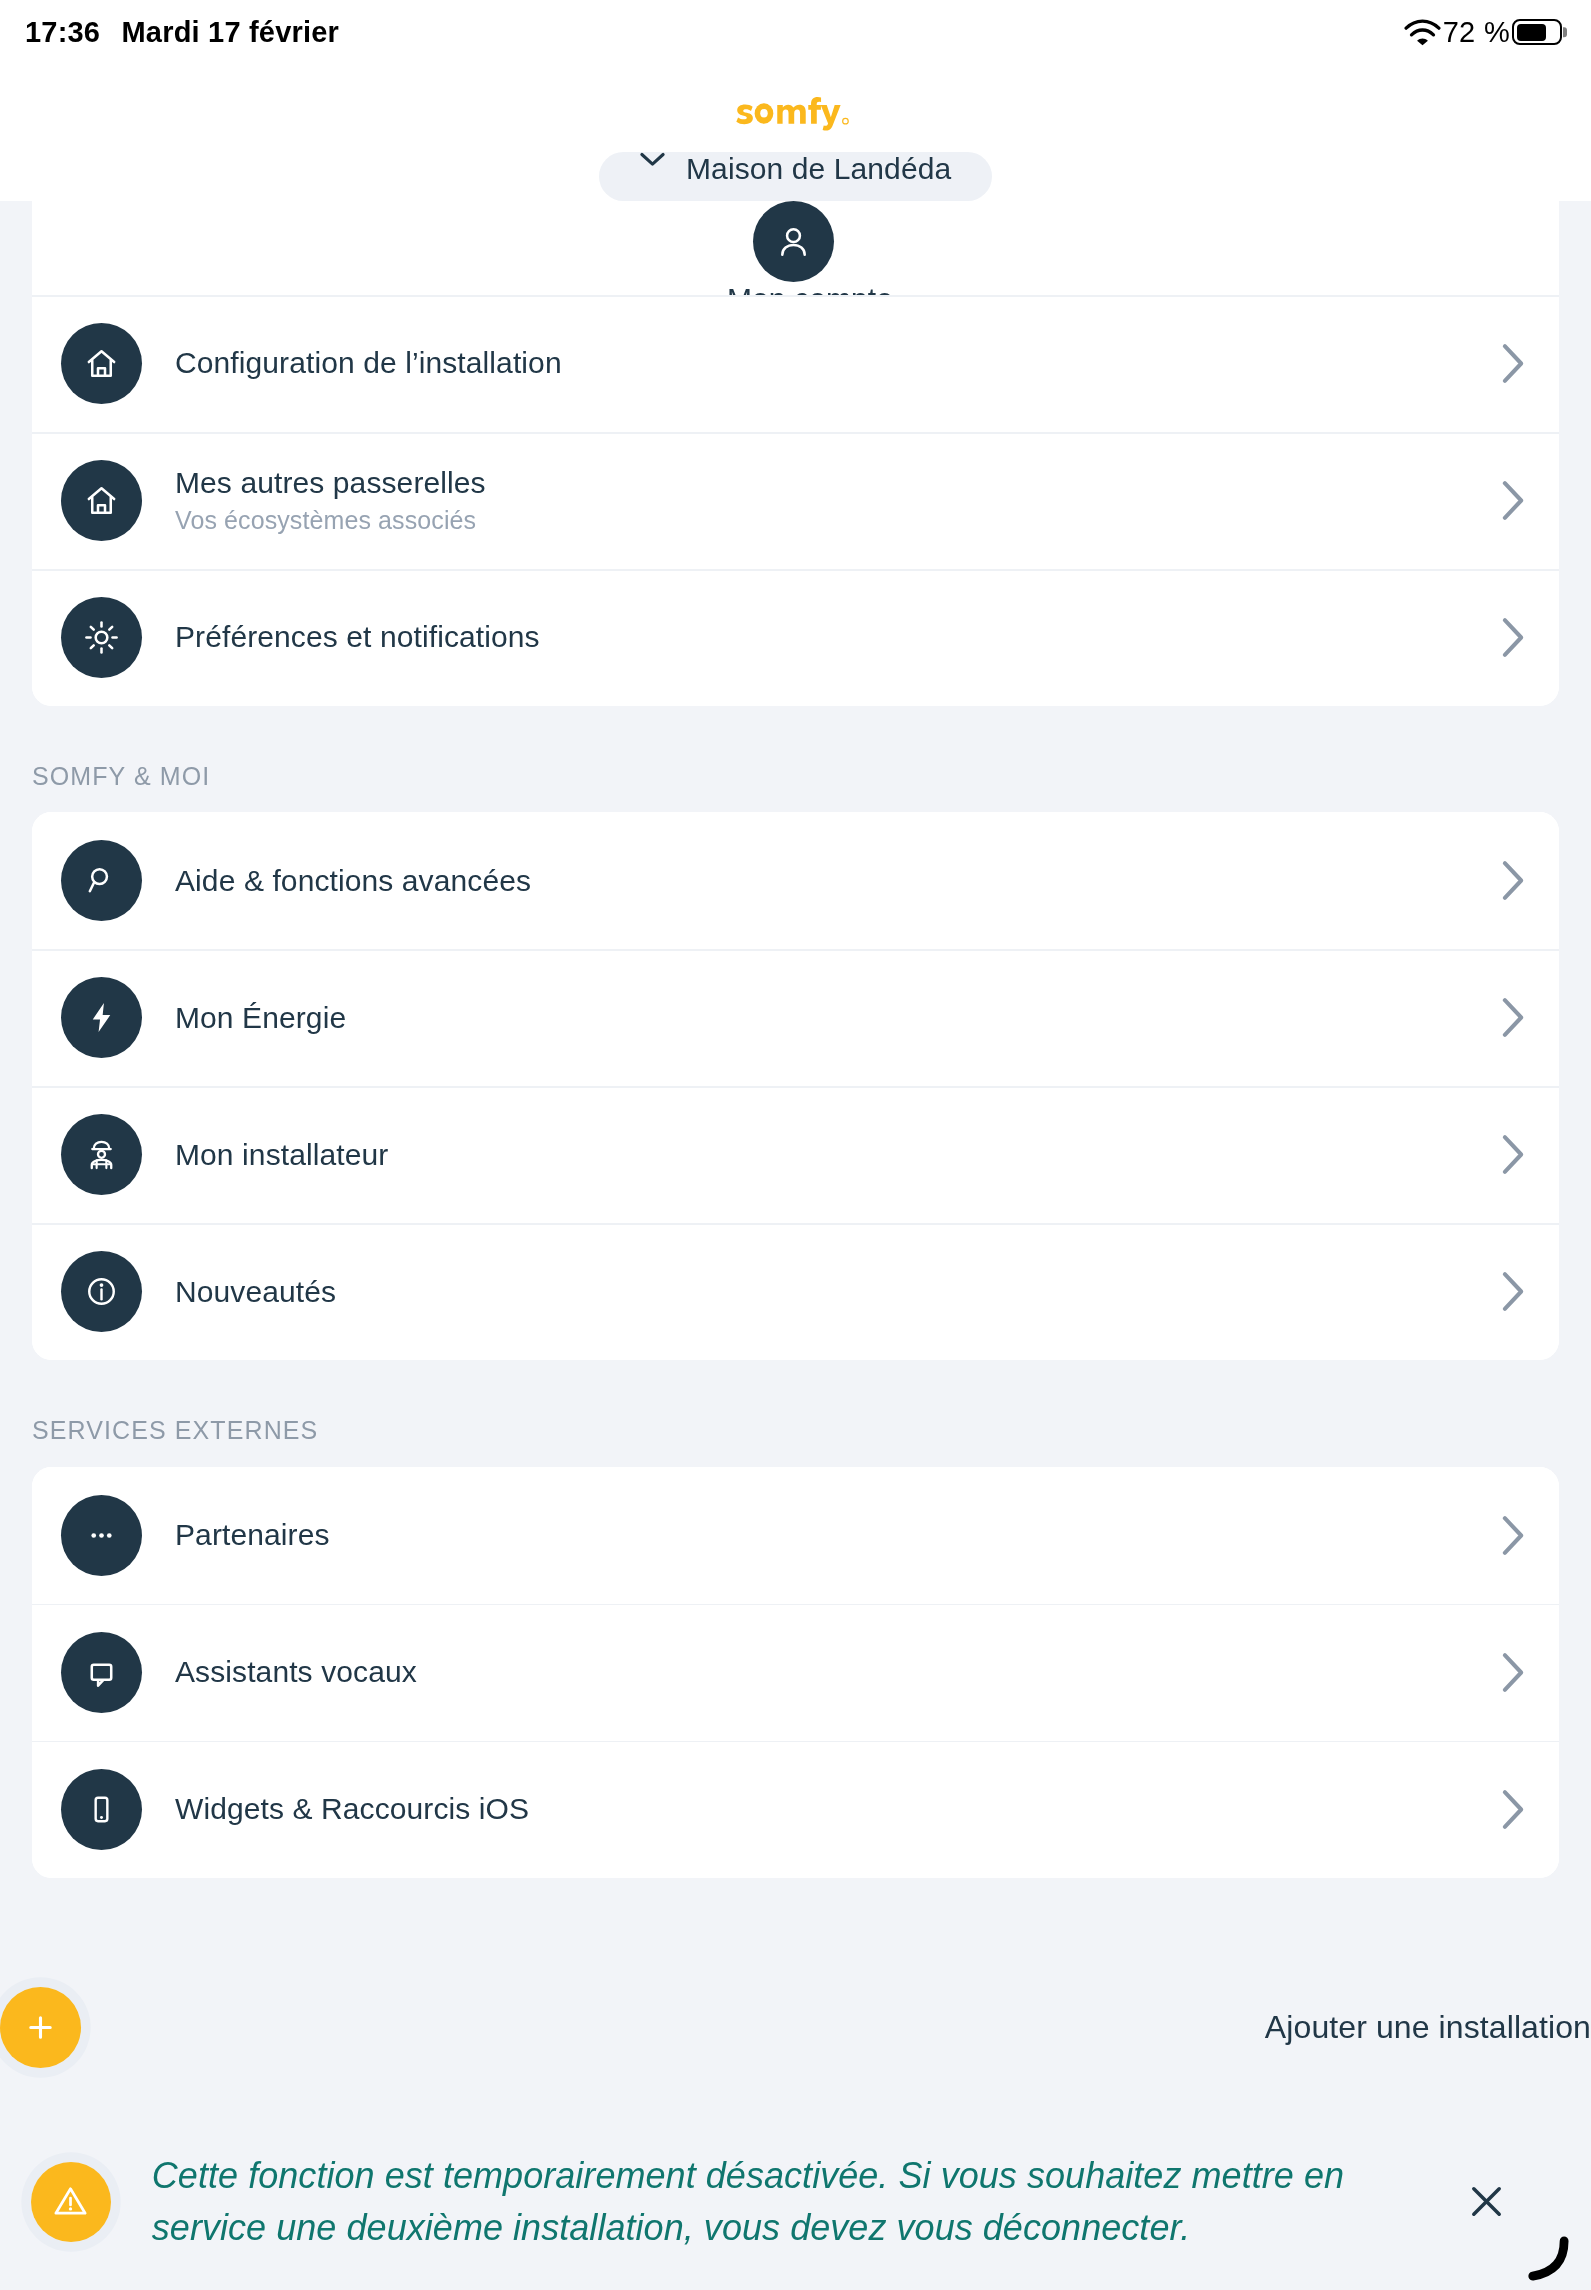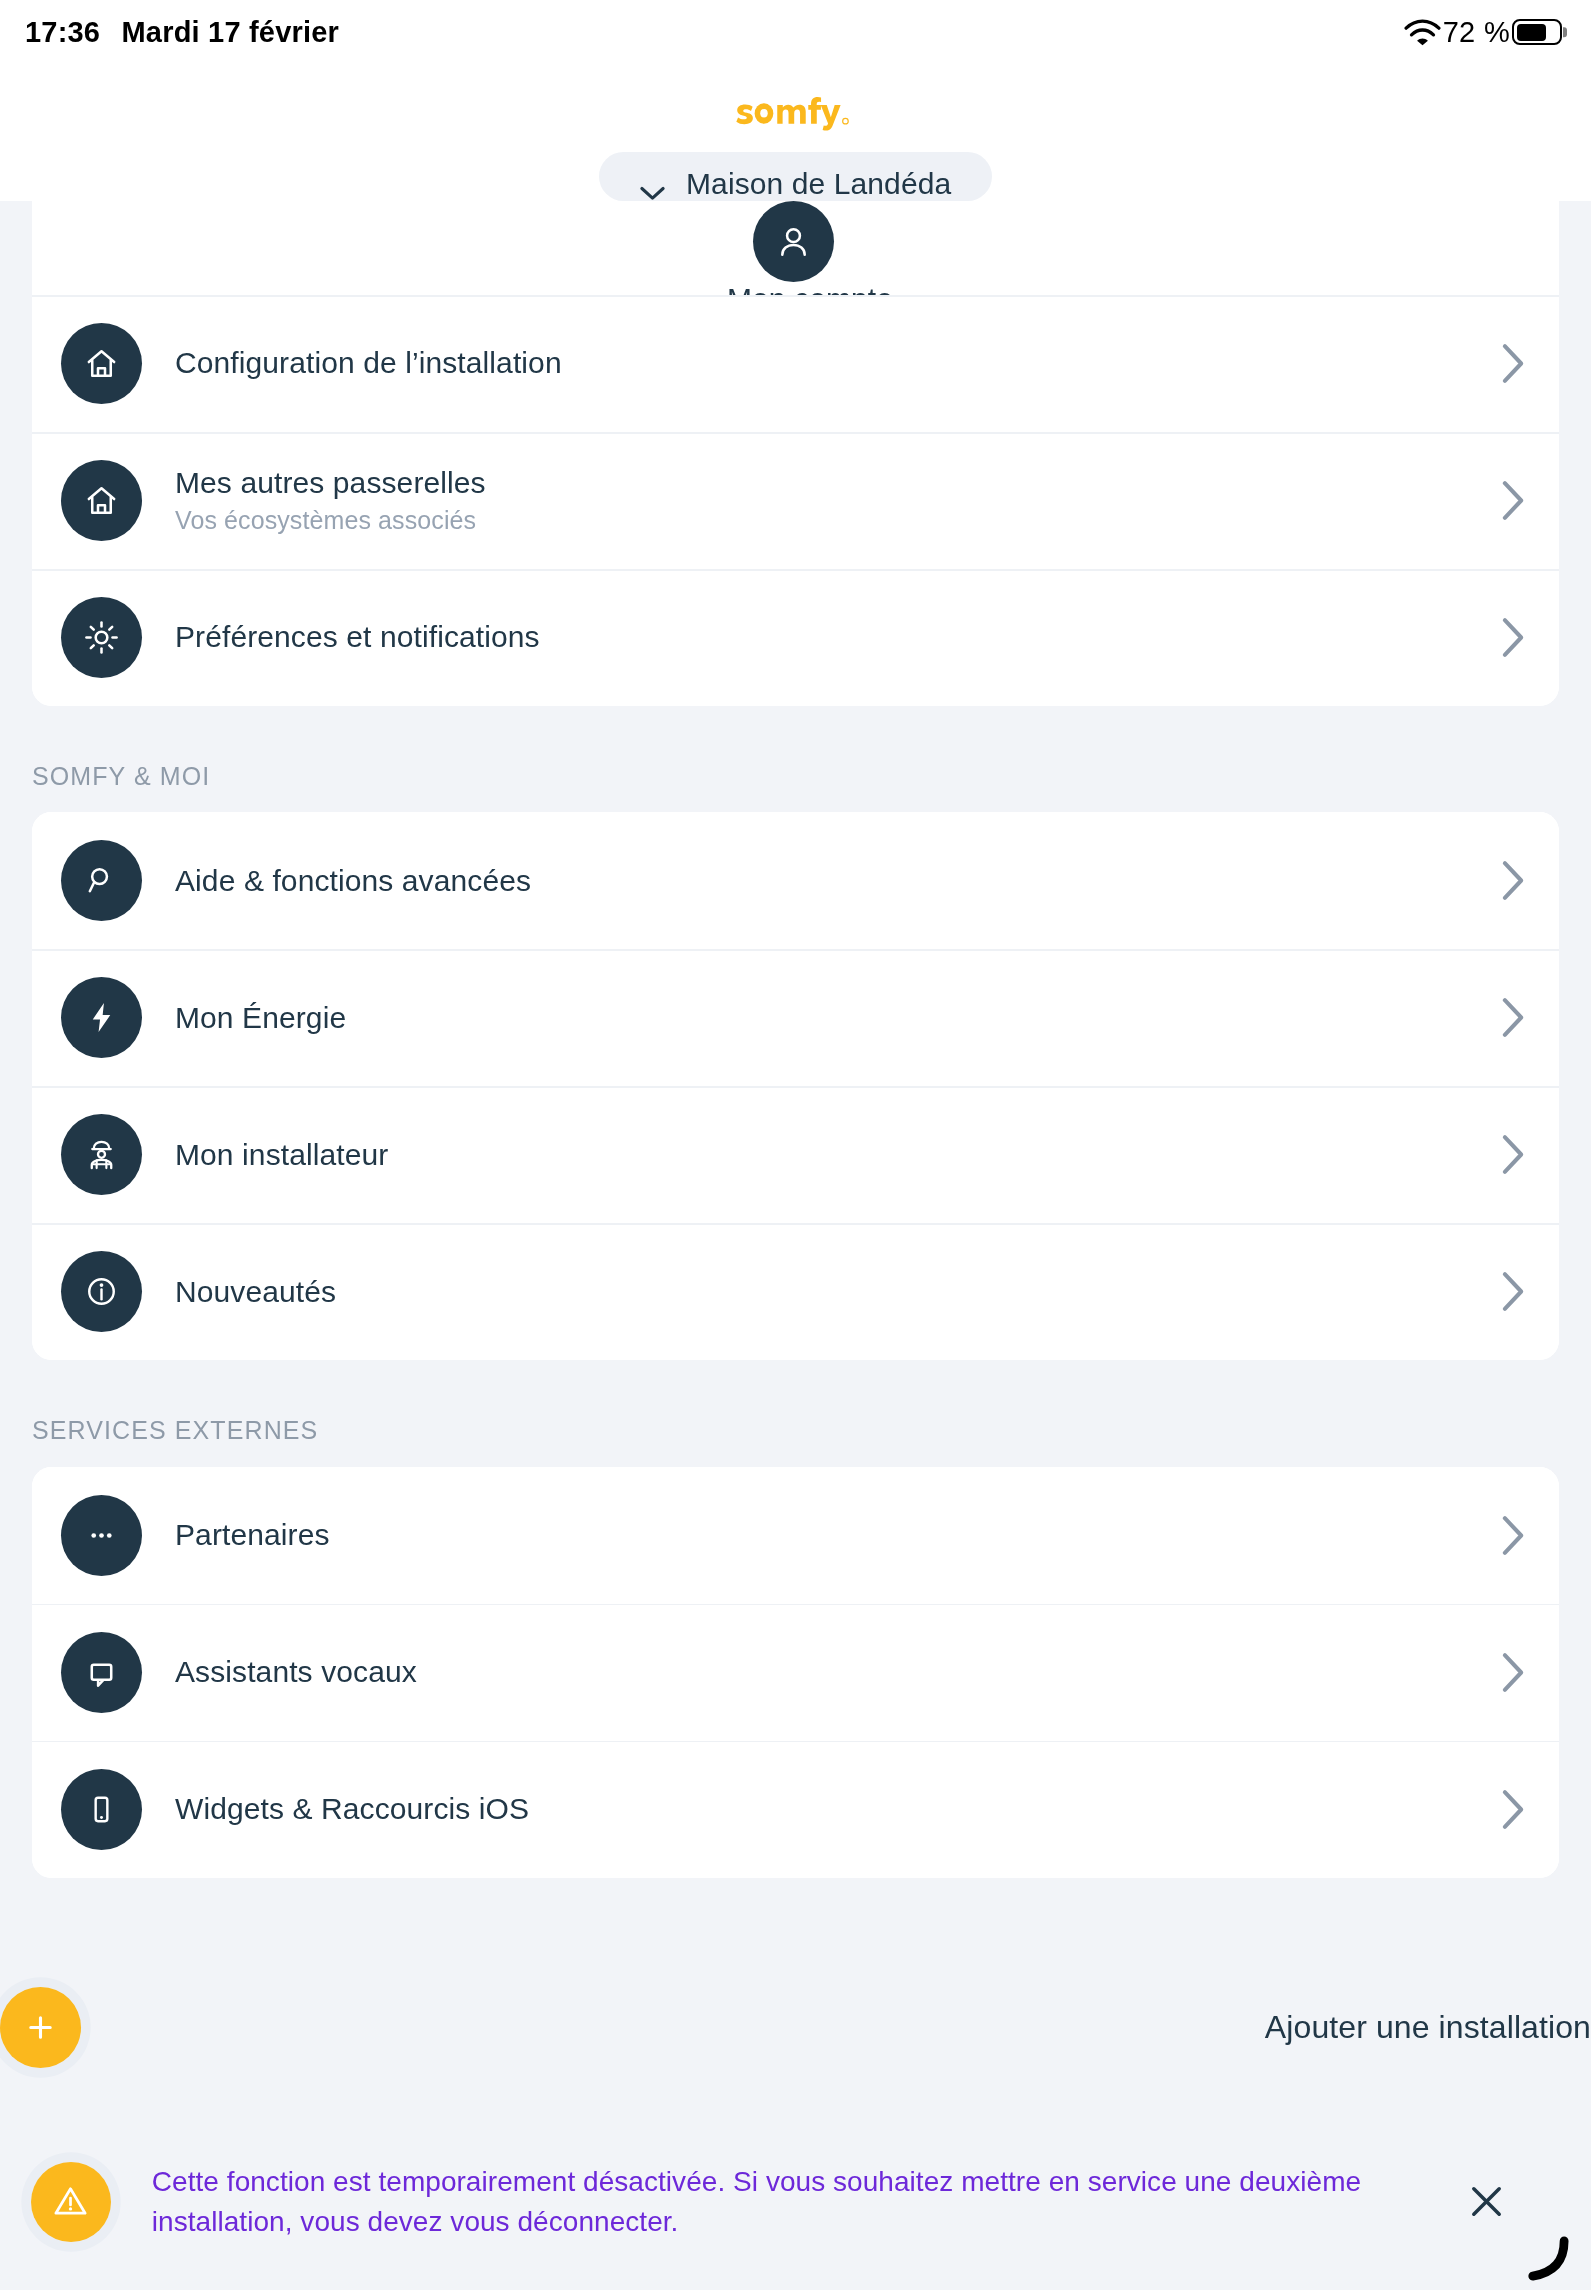--- a/index.html
+++ b/index.html
@@ -100,21 +100,21 @@
     display: block;
   }
   .house-chip {
     margin-top: 21.3px;
     height: 68px;
     min-width: 334px;
     padding: 0 41px;
     background: #eef1f6;
     border-radius: 34px;
     display: flex;
-    align-items: flex-end;
+    align-items: flex-start;
     justify-content: center;
     gap: 21.3px;
   }
   .house-chip .chip-label {
     font-size: 30px;
     color: #213747;
     letter-spacing: 0.1px;
   }
   .chev-down {
     width: 25px; height: 14.6px;
@@ -247,25 +247,26 @@
     display: flex;
     align-items: center;
     justify-content: center;
     box-shadow: 0 0 0 9.7px #eaeef4;
     margin-left: 7.8px;
   }
   .banner-text {
     flex: 1 1 auto;
     margin-left: 41px;
     margin-right: 29px;
-    font-size: 28px;
+    font-size: 36px;
     line-height: 1.42;
-    color: #6d28d9;
+    color: #0f766e;
     letter-spacing: 0.05px;
     max-width: 1281px;
+    font-style: italic;
   }
   .banner-close {
     flex: 0 0 auto;
     width: 50px; height: 50px;
     display: flex;
     align-items: center;
     justify-content: center;
     margin-right: 17.5px;
   }
   .home-curve {

